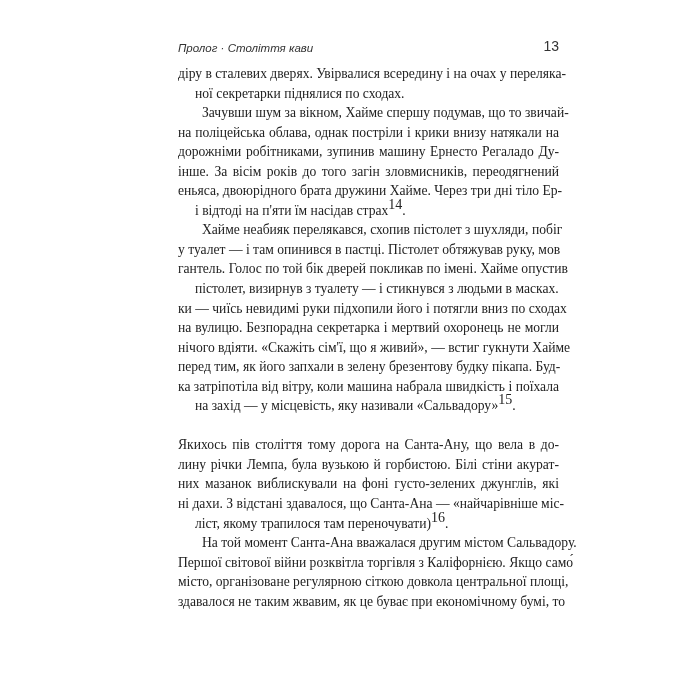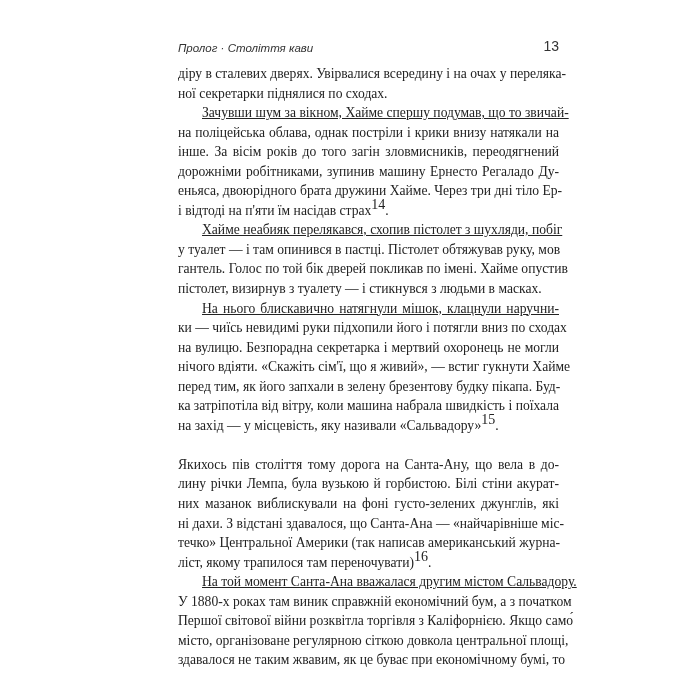--- a/index.html
+++ b/index.html
@@ -11,22 +11,22 @@
   }
   .running-head {
     display: flex; justify-content: space-between; align-items: flex-end;
     height: 24px;
     font-family: "Liberation Sans", "DejaVu Sans", sans-serif;
     font-size: 11.5px; font-style: italic; color: #333;
   }
   .running-head .num { font-style: normal; font-size: 14px; margin-left: 17px; }
   .body-text { margin-top: 10px; font-size: 13.6px; line-height: 19.55px; }
   .line { display: block; white-space: nowrap; text-align: justify; text-align-last: justify; }
-  .line.last { text-align-last: left; }
-  .indent { padding-left: 24px; text-decoration: underline; }
+  .line.last { text-align-last: left; margin-left: 17px; }
+  .indent { padding-left: 24px; }
   .gap { height: 19.5px; }
   sup { font-size: 14px; line-height: 0; vertical-align: super; }
 </style>
 </head>
 <body>
 
 <div class="page">
   <div class="running-head">
     <span>Пролог · Століття кави</span>
     <span class="num">13</span>
@@ -35,57 +35,54 @@
   <div class="body-text">
 
     <div>
       <span class="line">діру в сталевих дверях. Увірвалися всередину і на очах у переляка-</span>
       <span class="line last">ної секретарки піднялися по сходах.</span>
     </div>
 
     <div>
       <span class="line indent">Зачувши шум за вікном, Хайме спершу подумав, що то звичай-</span>
       <span class="line">на поліцейська облава, однак постріли і крики внизу натякали на</span>
+      <span class="line">дорожніми робітниками, зупинив машину Ернесто Регаладо Ду-</span>
       <span class="line">інше. За вісім років до того загін зловмисників, переодягнений</span>
-      <span class="line">дорожніми робітниками, зупинив машину Ернесто Регаладо Ду-</span>
       <span class="line">еньяса, двоюрідного брата дружини Хайме. Через три дні тіло Ер-</span>
       <span class="line last"><span>і відтоді на п'яти їм насідав страх</span><sup>14</sup><span>.</span></span>
     </div>
 
     <div>
       <span class="line indent">Хайме неабияк перелякався, схопив пістолет з шухляди, побіг</span>
       <span class="line">у туалет — і там опинився в пастці. Пістолет обтяжував руку, мов</span>
       <span class="line">гантель. Голос по той бік дверей покликав по імені. Хайме опустив</span>
       <span class="line last">пістолет, визирнув з туалету — і стикнувся з людьми в масках.</span>
     </div>
 
     <div>
-      <span class="line indent">На нього блискавично натягнули мішок, клацнули наручни-</span>
       <span class="line">ки — чиїсь невидимі руки підхопили його і потягли вниз по сходах</span>
       <span class="line">на вулицю. Безпорадна секретарка і мертвий охоронець не могли</span>
       <span class="line">нічого вдіяти. «Скажіть сім'ї, що я живий», — встиг гукнути Хайме</span>
       <span class="line">перед тим, як його запхали в зелену брезентову будку пікапа. Буд-</span>
       <span class="line">ка затріпотіла від вітру, коли машина набрала швидкість і поїхала</span>
       <span class="line last"><span>на захід — у місцевість, яку називали «Сальвадору»</span><sup>15</sup><span>.</span></span>
     </div>
 
     <div class="gap"></div>
 
     <div>
       <span class="line">Якихось пів століття тому дорога на Санта-Ану, що вела в до-</span>
       <span class="line">лину річки Лемпа, була вузькою й горбистою. Білі стіни акурат-</span>
       <span class="line">них мазанок виблискували на фоні густо-зелених джунглів, які</span>
       <span class="line">ні дахи. З відстані здавалося, що Санта-Ана — «найчарівніше міс-</span>
-      <span class="line">течко» Центральної Америки (так написав американський журна-</span>
       <span class="line last"><span>ліст, якому трапилося там переночувати)</span><sup>16</sup><span>.</span></span>
     </div>
 
     <div>
       <span class="line indent">На той момент Санта-Ана вважалася другим містом Сальвадору.</span>
-      <span class="line">У 1880-х роках там виник справжній економічний бум, а з початком</span>
       <span class="line">Першої світової війни розквітла торгівля з Каліфорнією. Якщо само́</span>
       <span class="line">місто, організоване регулярною сіткою довкола центральної площі,</span>
       <span class="line">здавалося не таким жвавим, як це буває при економічному бумі, то</span>
 
     </div>
 
   </div>
 </div>
 
 </body></html>

